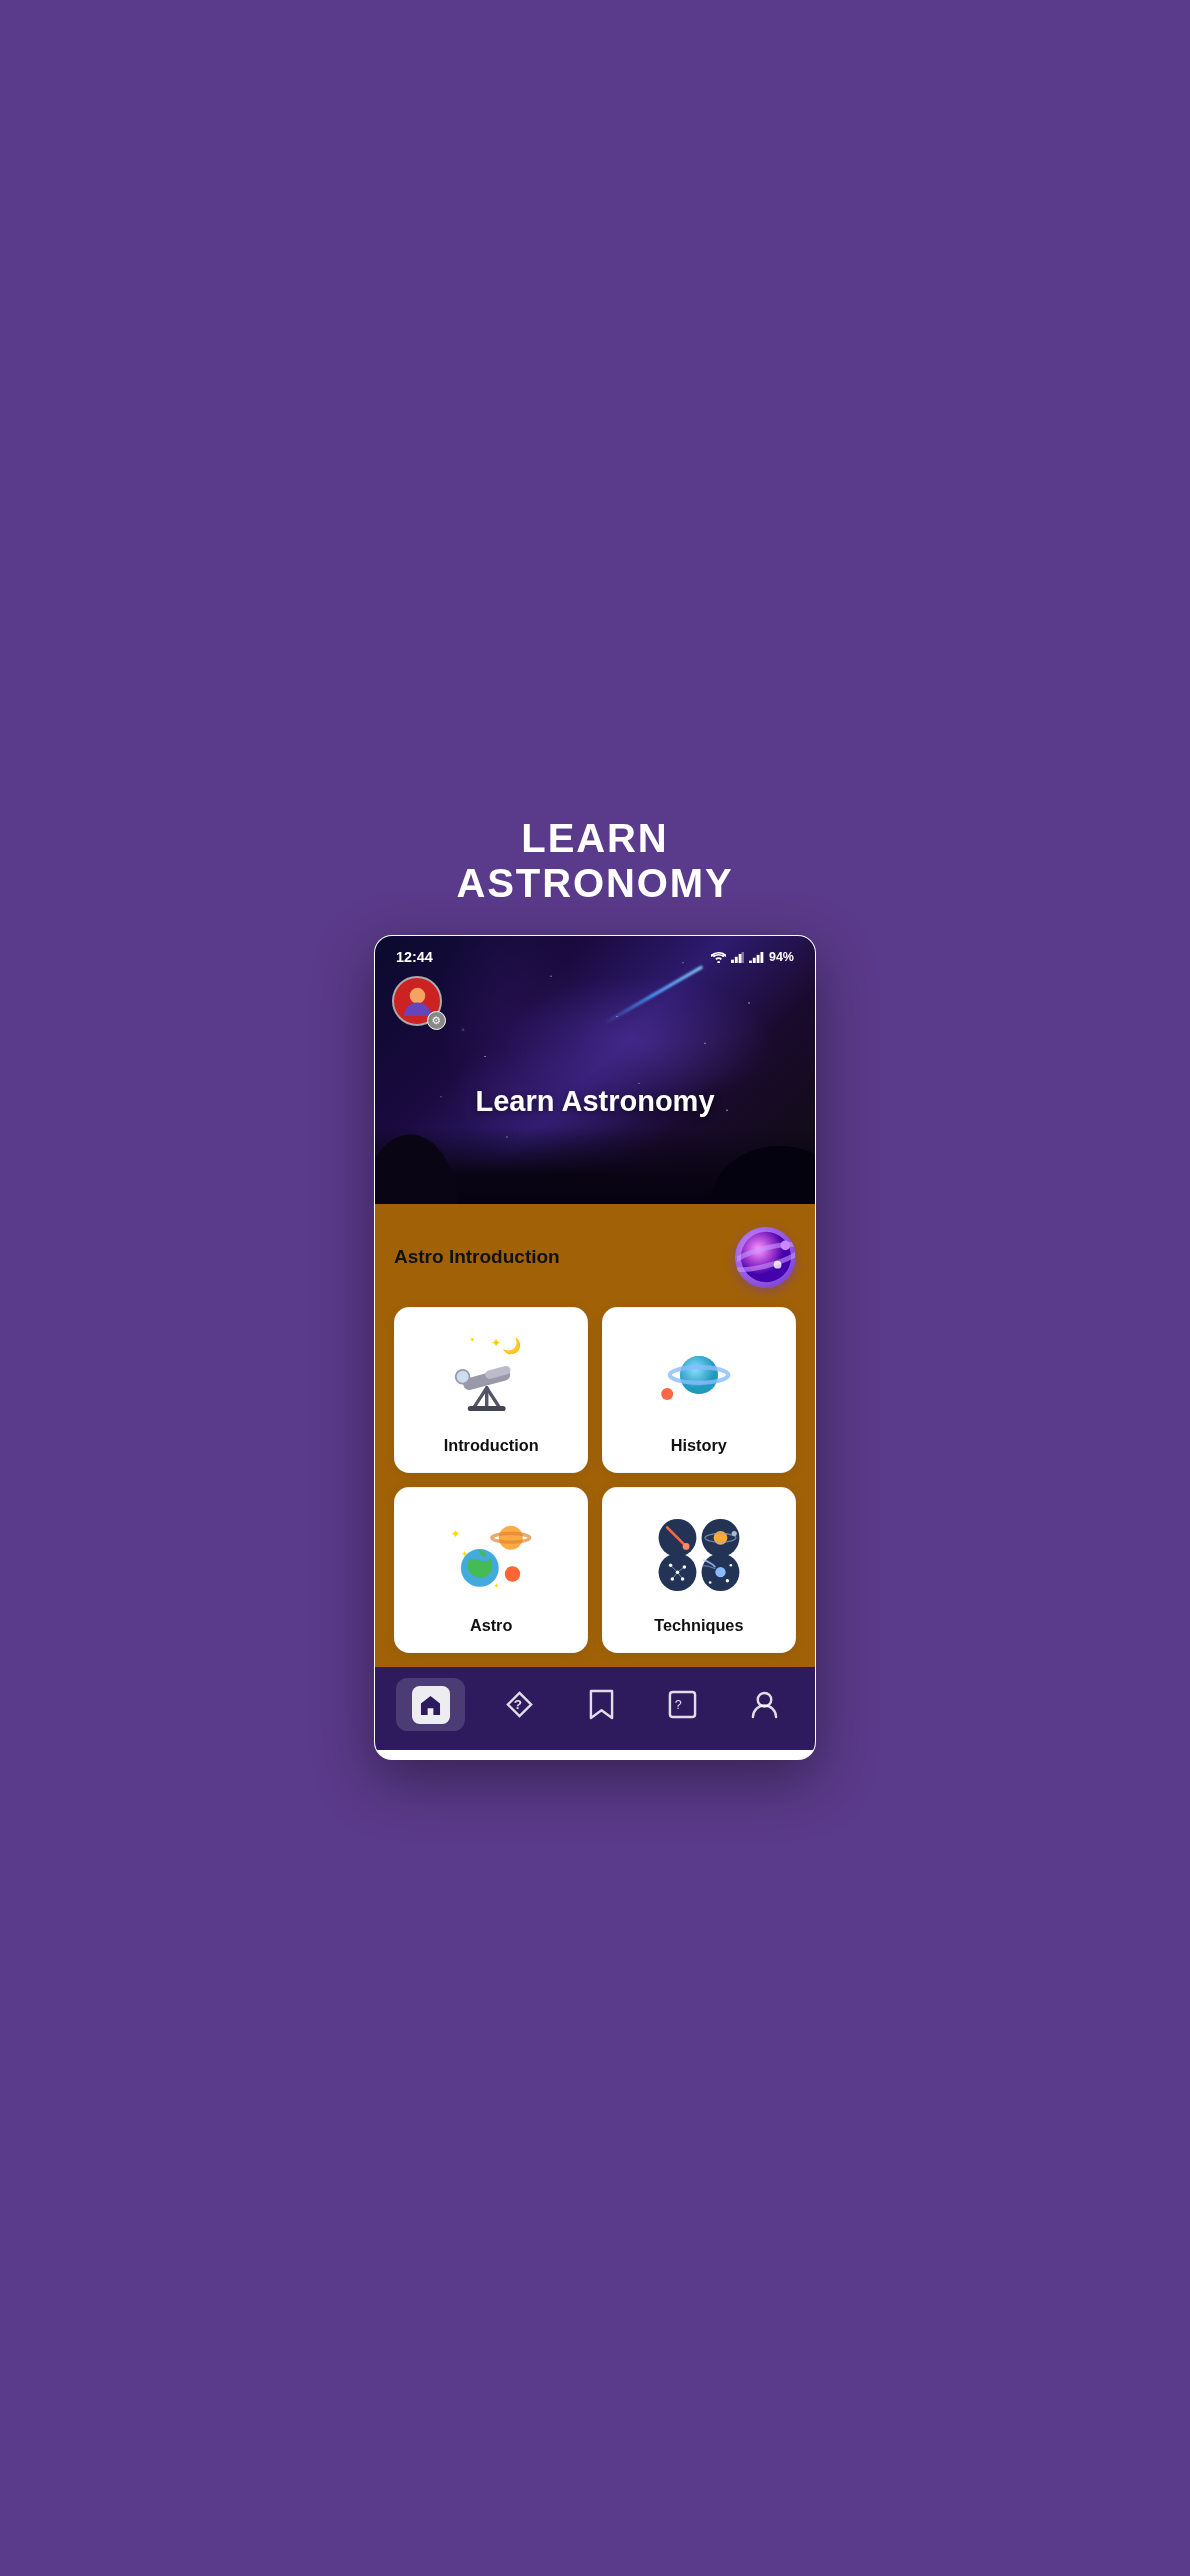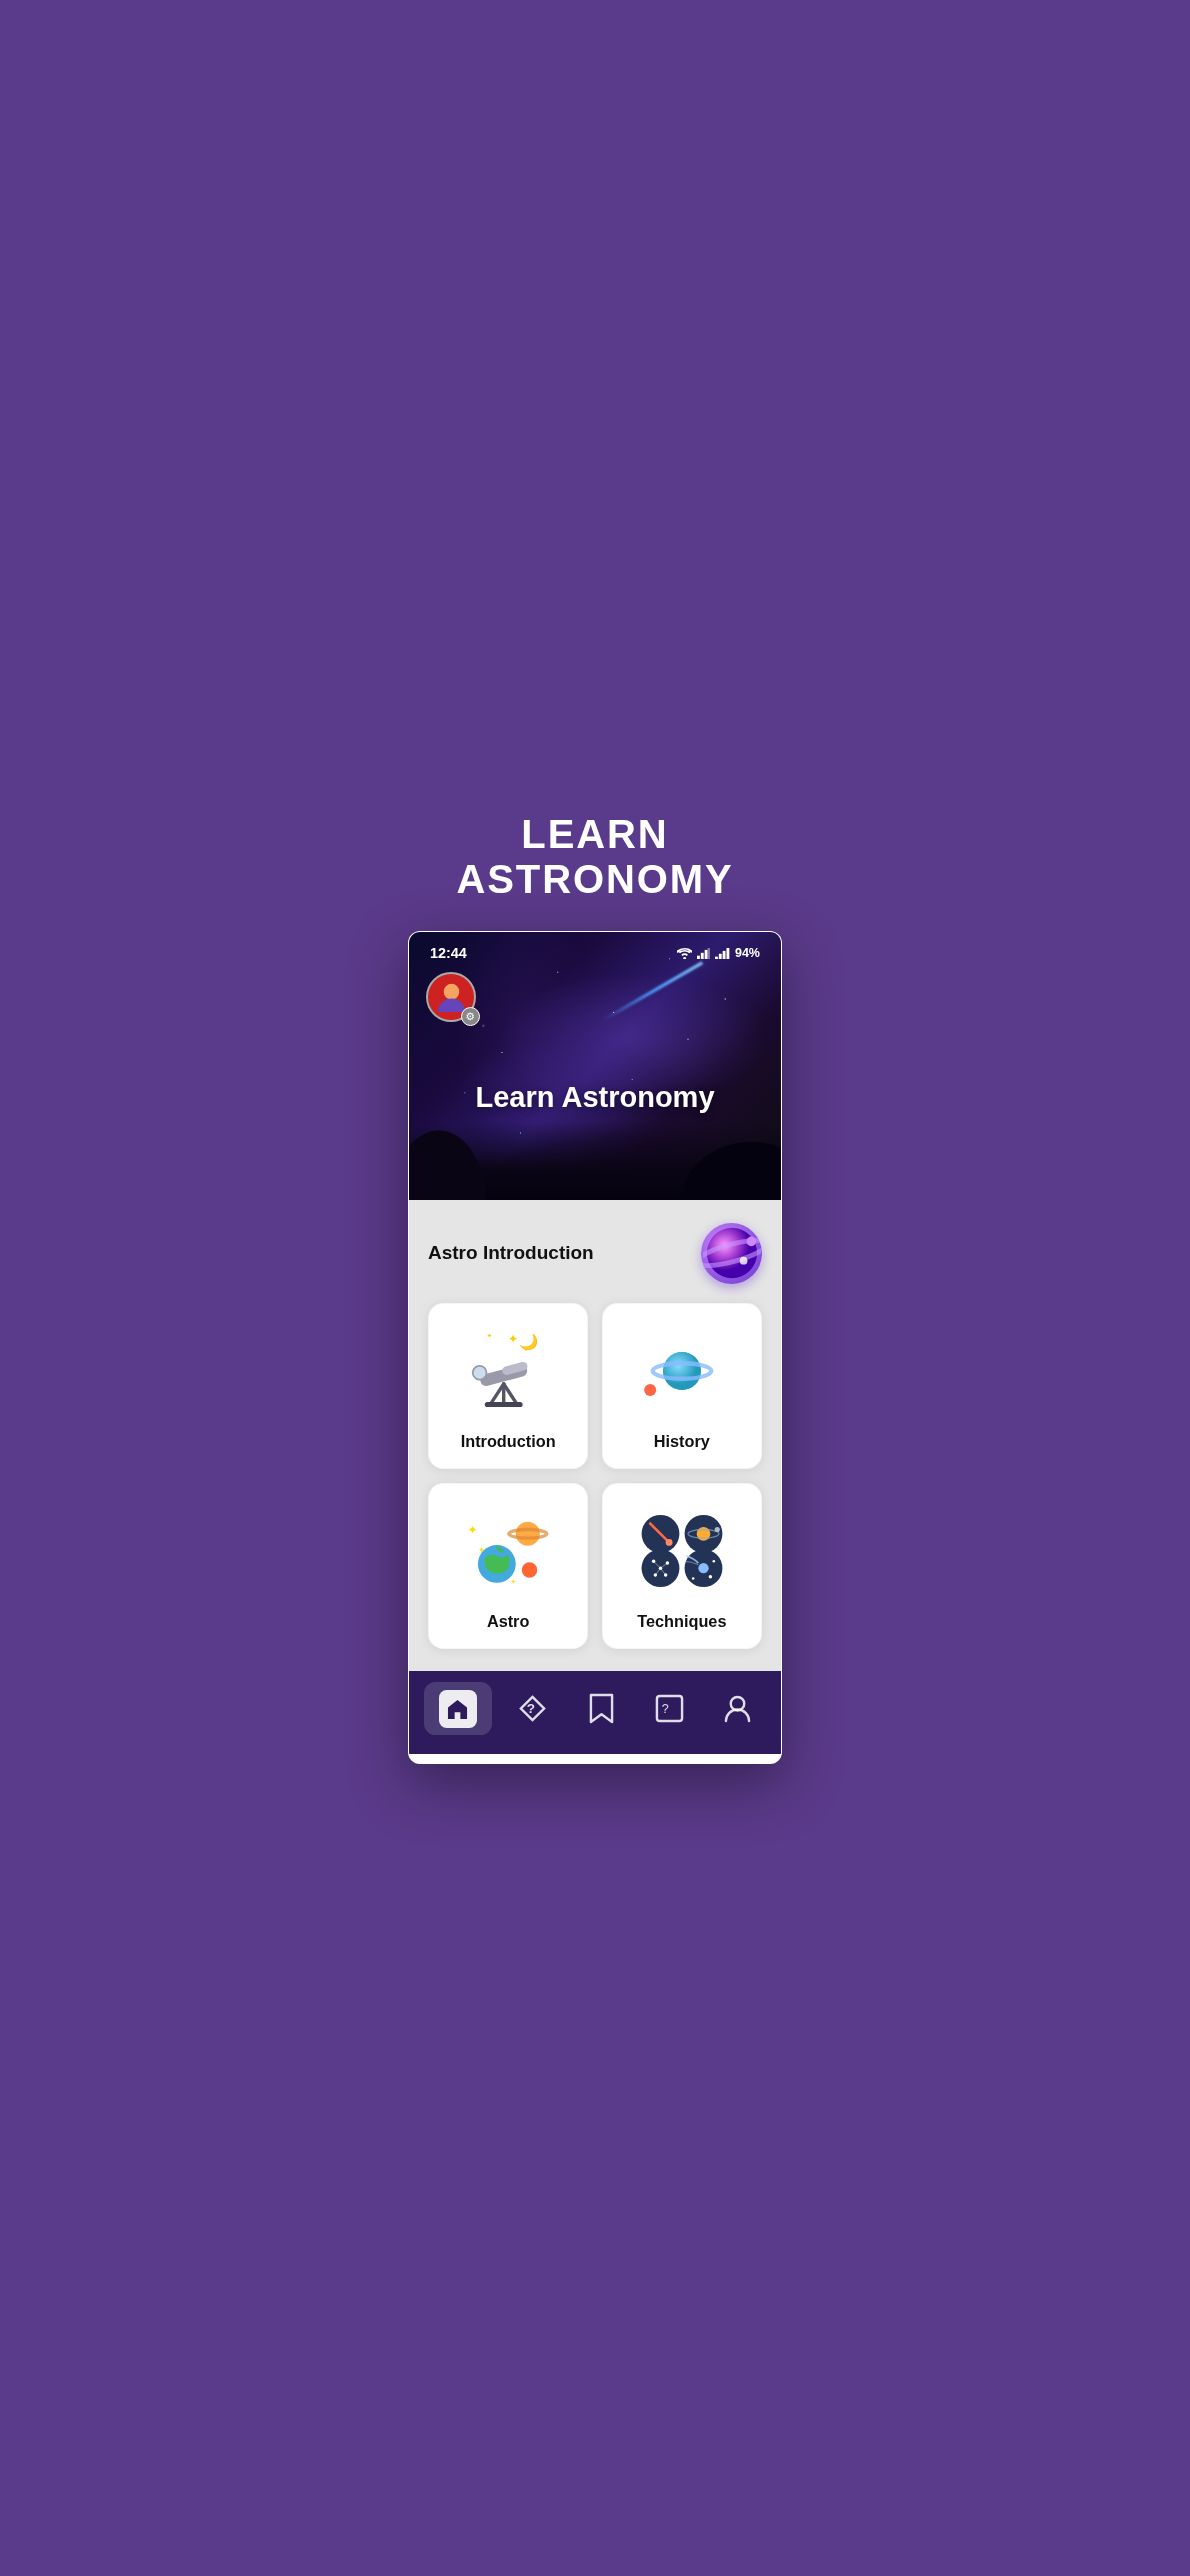--- a/index.html
+++ b/index.html
@@ -25,23 +25,23 @@
       color: white;
       font-size: 40px;
       font-weight: 800;
       letter-spacing: 1.9px;
       text-align: center;
       margin-bottom: 29px;
       text-transform: uppercase;
     }
 
     .phone-frame {
-      width: 374px;
+      width: 442px;
       background: #fff;
-      border-radius: 12px;
+      border-radius: 18px;
       overflow: hidden;
       box-shadow: 0 19px 58px rgba(0,0,0,0.4);
       border: 1.9px solid rgba(255,255,255,0.2);
     }
 
     
     .hero-section {
       position: relative;
       height: 268px;
       background: linear-gradient(135deg, #0a0a2e 0%, #1a0a3e 30%, #2d1b6e 50%, #1a0a2e 70%, #0d0d0d 100%);
@@ -185,22 +185,22 @@
       text-align: center;
       color: white;
       font-size: 29px;
       font-weight: 700;
       z-index: 10;
       text-shadow: 0 1.9px 7.7px rgba(0,0,0,0.5);
     }
 
     
     .content-section {
-      background: #e5e5e5;
-      padding: 23px 19px 8px;
+      background: #a16207;
+      padding: 23px 19px 0;
       position: relative;
     }
 
     .section-header {
       display: flex;
       align-items: center;
       justify-content: space-between;
       margin-bottom: 19px;
     }
 

